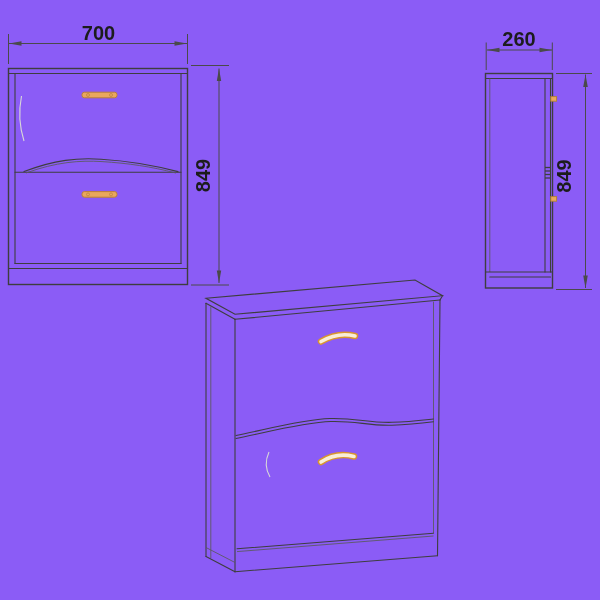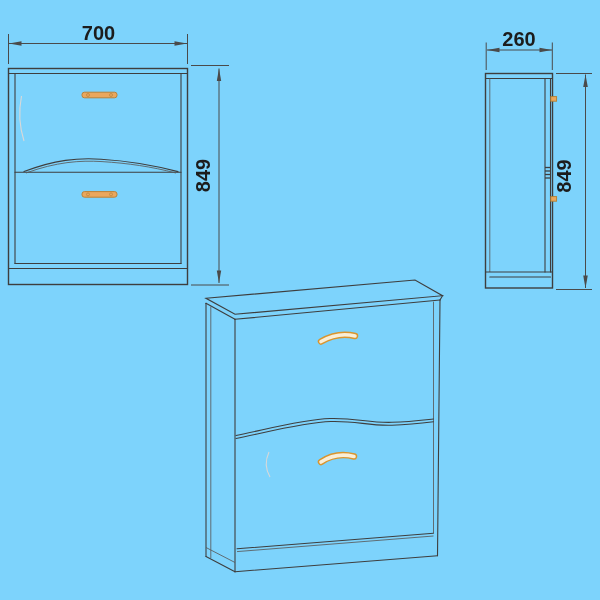--- a/index.html
+++ b/index.html
@@ -1,16 +1,16 @@
 <!DOCTYPE html>
 <html><head>
 <meta charset="utf-8">
 <style>
   html,body{margin:0;padding:0;background:#ffffff;}
-  .canvas{position:relative;width:600px;height:600px;background:#7dd3fc;overflow:hidden;}
+  .canvas{position:relative;width:600px;height:600px;background:#8b5cf6;overflow:hidden;}
   svg{display:block;}
   .ln{stroke:#3e3e3e;stroke-width:1.1;fill:none;stroke-linecap:round;}
   .ln2{stroke:#3e3e3e;stroke-width:1.4;fill:none;}
   .thin{stroke:#5a5a5a;stroke-width:0.85;fill:none;}
   .dim{stroke:#4a4a4a;stroke-width:1;fill:none;}
   .arr{fill:#4a4a4a;stroke:none;}
   .dim-label{font-family:"Liberation Sans",sans-serif;font-size:20px;font-weight:700;fill:#1c1c1c;}
   .glare{stroke:#d8d8d8;stroke-width:1.1;fill:none;}
   .screw{stroke:#b9823a;stroke-width:0.7;fill:none;}
   .hatch{stroke:#3e3e3e;stroke-width:1.3;fill:none;}

